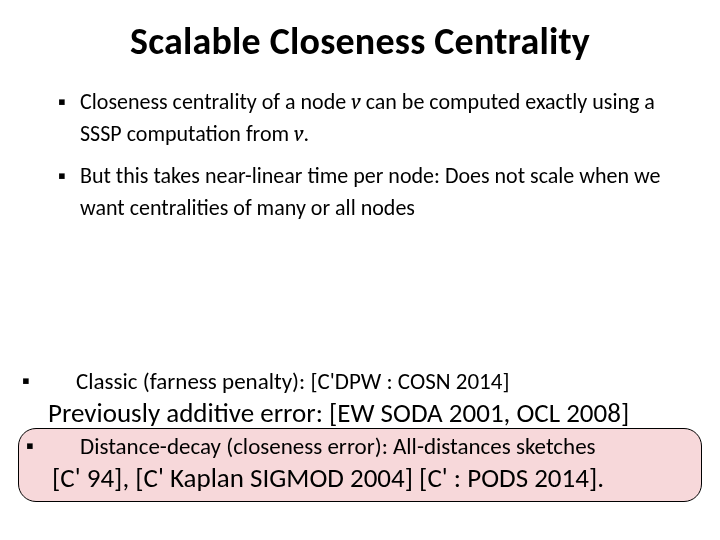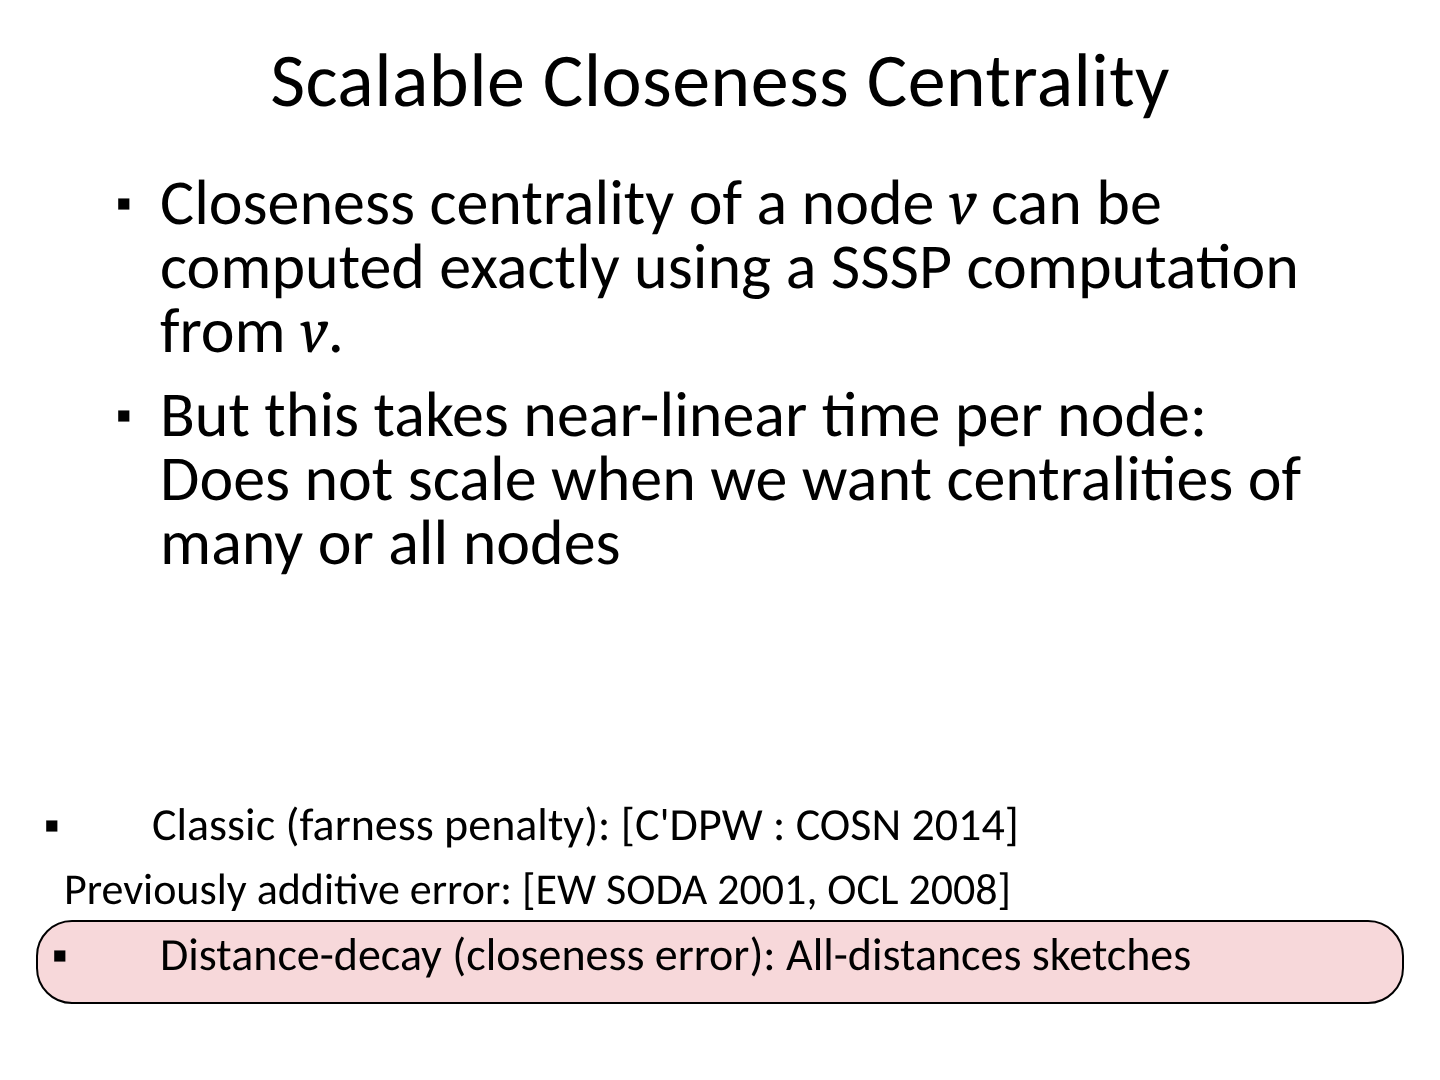--- a/index.html
+++ b/index.html
@@ -1,28 +1,28 @@
 <!DOCTYPE html>
 <html><head>
 <meta charset="utf-8">
 <style>
   * { margin: 0; padding: 0; box-sizing: border-box; }
   html, body { width: 720px; height: 540px; background: #fff; font-family: Calibri, "Segoe UI", Arial, sans-serif; color: #000; }
   .slide { width: 720px; height: 540px; position: relative; padding: 18px 46px 18px 46px; }
-  .title { font-size: 38px; font-weight: 400; text-align: center; margin-bottom: 22px; letter-spacing: 0.2px; }
+  .title { font-size: 38px; font-weight: 700; text-align: center; margin-bottom: 22px; letter-spacing: 0.2px; }
   .top-block { padding-left: 12px; padding-right: 4px; }
   .bullet { display: flex; align-items: flex-start; margin-bottom: 10px; }
   .marker { font-size: 22px; line-height: 32px; width: 22px; flex: 0 0 22px; }
-  .btext { font-size: 32px; line-height: 32px; }
+  .btext { font-size: 22px; line-height: 32px; }
   .ital { font-family: "Cambria Math", Cambria, Georgia, serif; font-style: italic; }
   .lower { position: absolute; left: 22px; right: 22px; bottom: 42px; }
   .lower .bullet { margin-bottom: 2px; }
   .lower .marker { font-size: 22px; line-height: 30px; width: 26px; flex: 0 0 26px; }
   .lower .btext { font-size: 23px; line-height: 30px; margin-left: 28px; }
-  .indent-line { margin-left: 10px; font-size: 22px; line-height: 30px; margin-bottom: 2px; }
+  .indent-line { margin-left: 26px; font-size: 27px; line-height: 30px; margin-bottom: 2px; }
   .highlight-wrap { position: relative; }
   .highlight-box { position: absolute; left: -4px; right: -4px; top: -2px; bottom: -4px; background: #f7d8da; border: 1.5px solid #000; border-radius: 18px; z-index: 0; }
   .highlight-content { position: relative; z-index: 1; padding: 1px 4px 3px 4px; }
 </style>
 </head>
 <body>
 
 <div class="slide">
   <div class="title">Scalable Closeness Centrality</div>
 
@@ -46,16 +46,17 @@
     </div>
     <div class="indent-line">Previously additive error:  [EW SODA 2001, OCL 2008]</div>
 
     <div class="highlight-wrap">
       <div class="highlight-box"></div>
       <div class="highlight-content">
         <div class="bullet">
           <div class="marker">▪</div>
           <div class="btext">Distance-decay (closeness error): All-distances sketches</div>
         </div>
+        <div class="indent-line">[C' 94], [C' Kaplan SIGMOD 2004] [C' : PODS 2014].</div>
       </div>
     </div>
   </div>
 </div>
 
 </body></html>

